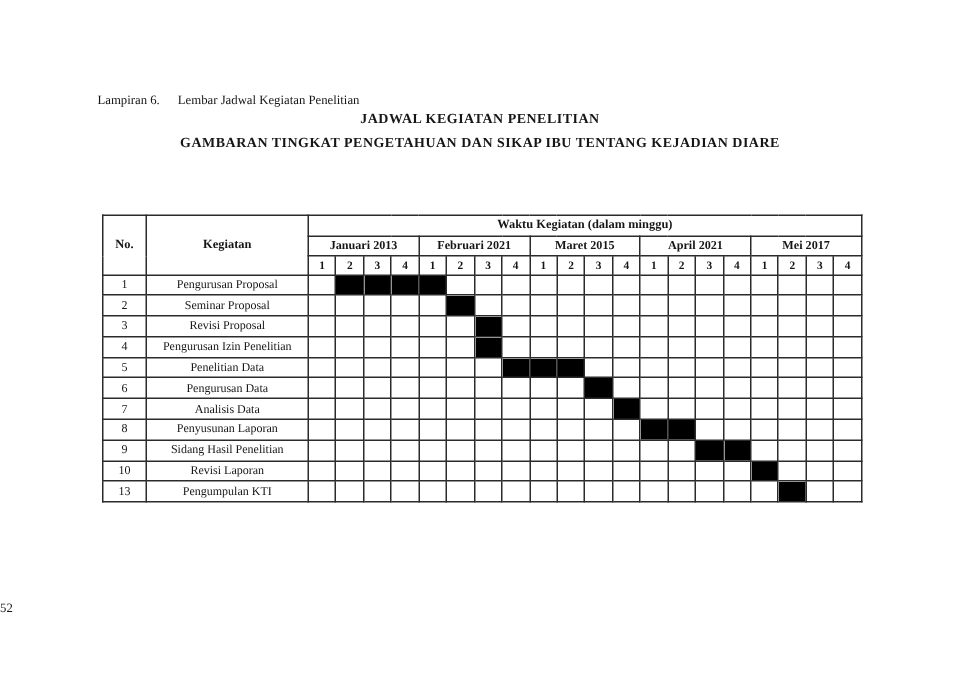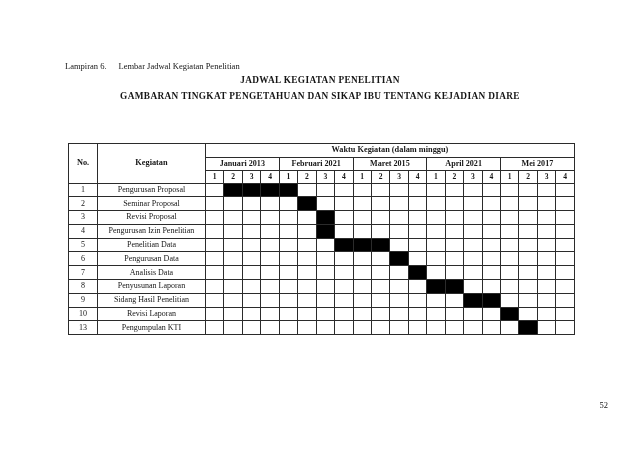--- a/index.html
+++ b/index.html
@@ -21,21 +21,21 @@
     border:1px solid #2b2b2b;padding:0;font-size:8px;line-height:1;
     text-align:center;vertical-align:middle;overflow:hidden;white-space:nowrap;
   }
   table.schedule th{font-weight:bold;}
   tr.hdr-top th{height:13px;font-size:8.3px;text-align:center;}
   tr.hdr-months th{height:12px;font-size:8.1px;}
   tr.hdr-weeks th{height:11.5px;font-size:7.6px;}
   tbody tr td{height:12.8px;}
   td.act-cell{text-align:left;padding-left:5px;font-size:8px;}
   td.filled{background:#000;}
-  .pagenum{position:absolute;left:0;top:400px;width:608px;text-align:right;font-size:8.5px;}
+  .pagenum{position:absolute;left:0;top:400px;width:608px;text-align:left;font-size:8.5px;}
 </style>
 </head>
 <body>
 
 <div class="page">
 
   <div class="lampiran">
     <span>Lampiran 6.</span><span class="lam-title">Lembar Jadwal Kegiatan Penelitian</span>
   </div>
 

